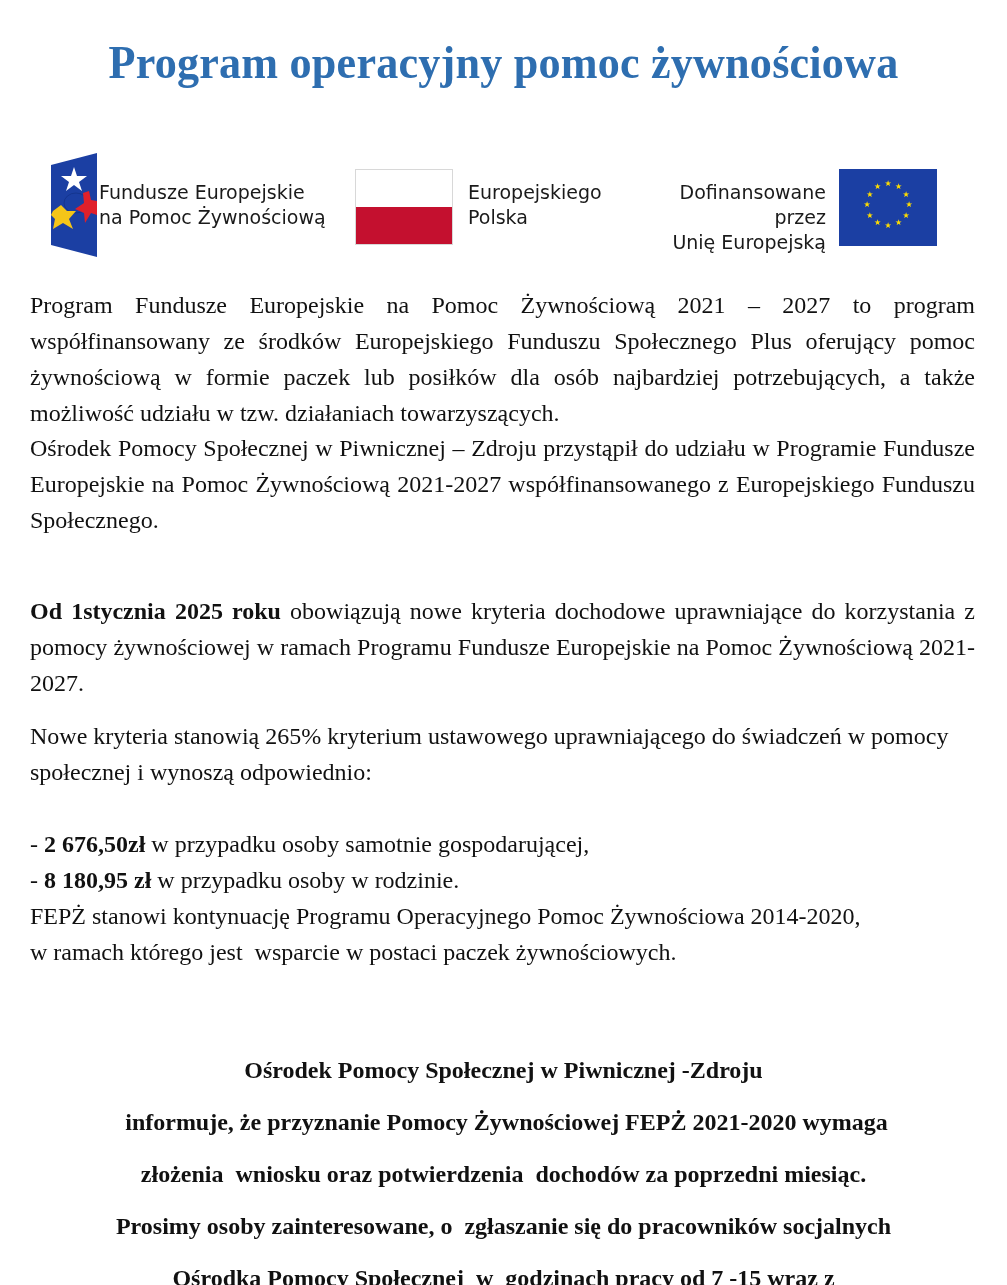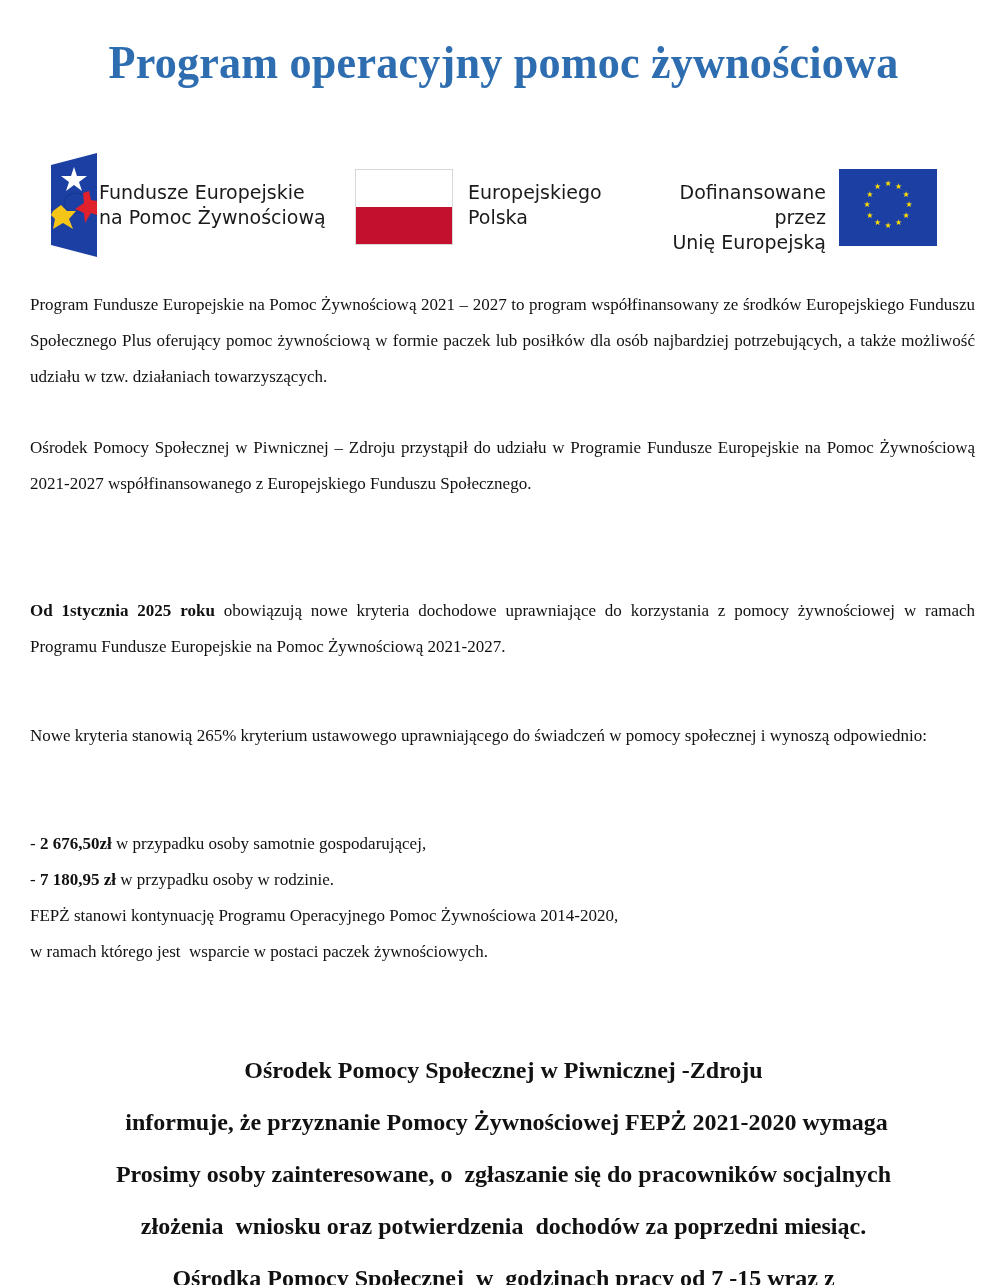--- a/index.html
+++ b/index.html
@@ -69,21 +69,21 @@
       left: 839px;
       top: 19px;
       width: 98px;
       height: 77px;
       background: #1b3fa3;
     }
     .body-text {
       position: absolute;
       left: 30px;
       width: 945px;
-      font-size: 17px;
+      font-size: 24px;
       line-height: 36px;
       margin: 0;
     }
     .justify { text-align: justify; text-align-last: left; }
     .p1 { top: 287px; }
     .p2 { top: 430px; }
     .p3 { top: 593px; }
     .p4 { top: 718px; }
     .p5 { top: 826px; }
     .bold { font-weight: bold; }
@@ -157,26 +157,26 @@
 
 <p class="body-text justify p3"><span class="bold">Od 1stycznia 2025 roku</span><span> obowiązują nowe kryteria dochodowe uprawniające do korzystania z pomocy żywnościowej w ramach Programu Fundusze Europejskie na Pomoc Żywnościową 2021-2027.</span></p>
 
 <p class="body-text p4" style="width: 920px;">Nowe kryteria stanowią 265% kryterium ustawowego uprawniającego do świadczeń w pomocy społecznej i wynoszą odpowiednio:</p>
 
 <div class="body-text p5">
   <div>
     <span>- </span><span class="bold">2 676,50zł</span><span> w przypadku osoby samotnie gospodarującej,</span>
   </div>
   <div>
-    <span>- </span><span class="bold">7 180,95 zł</span><span> w przypadku osoby w rodzinie.</span>
+    <span>- </span><span class="bold">8 180,95 zł</span><span> w przypadku osoby w rodzinie.</span>
   </div>
   <div>FEPŻ stanowi kontynuację Programu Operacyjnego Pomoc Żywnościowa 2014-2020,</div>
   <div style="white-space: pre;">w ramach którego jest  wsparcie w postaci paczek żywnościowych.</div>
 </div>
 
 <div class="notice">
   <div>Ośrodek Pomocy Społecznej w Piwnicznej -Zdroju</div>
   <div> informuje, że przyznanie Pomocy Żywnościowej FEPŻ 2021-2020 wymaga</div>
+  <div>złożenia  wniosku oraz potwierdzenia  dochodów za poprzedni miesiąc.</div>
   <div>Prosimy osoby zainteresowane, o  zgłaszanie się do pracowników socjalnych</div>
-  <div>złożenia  wniosku oraz potwierdzenia  dochodów za poprzedni miesiąc.</div>
   <div>Ośrodka Pomocy Społecznej  w  godzinach pracy od 7 -15 wraz z</div>
   <div>dokumentacją dochodową za poprzedni miesiąc.</div>
 </div>
 
 </body></html>

